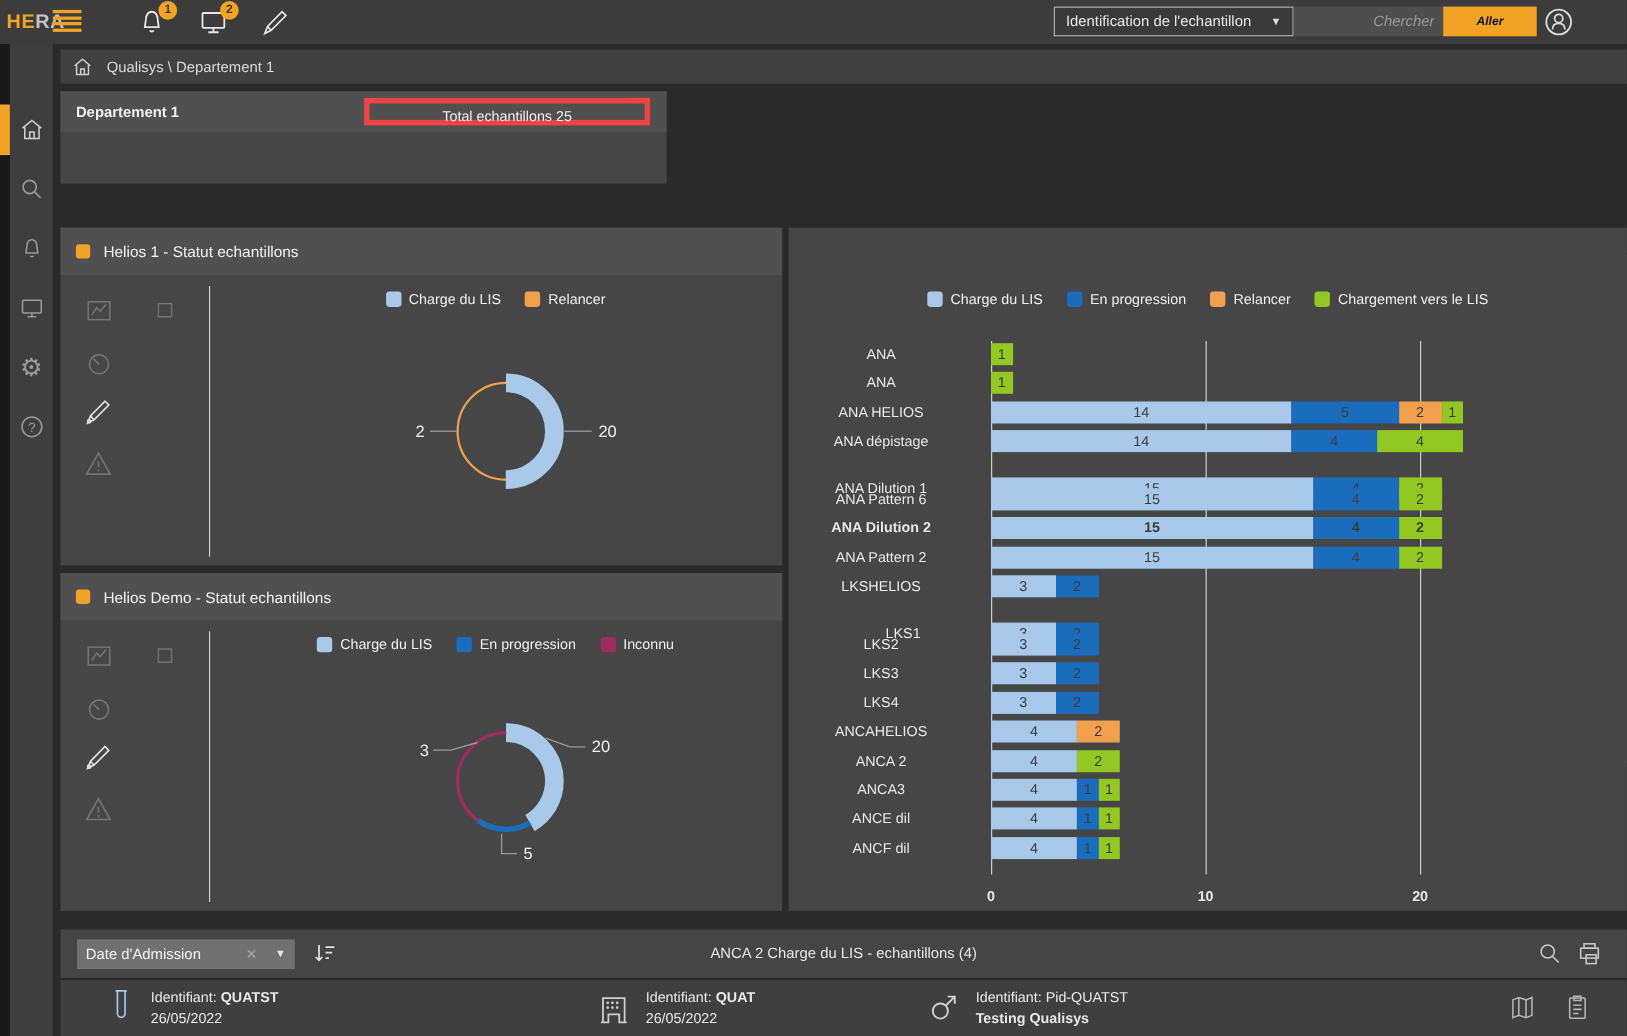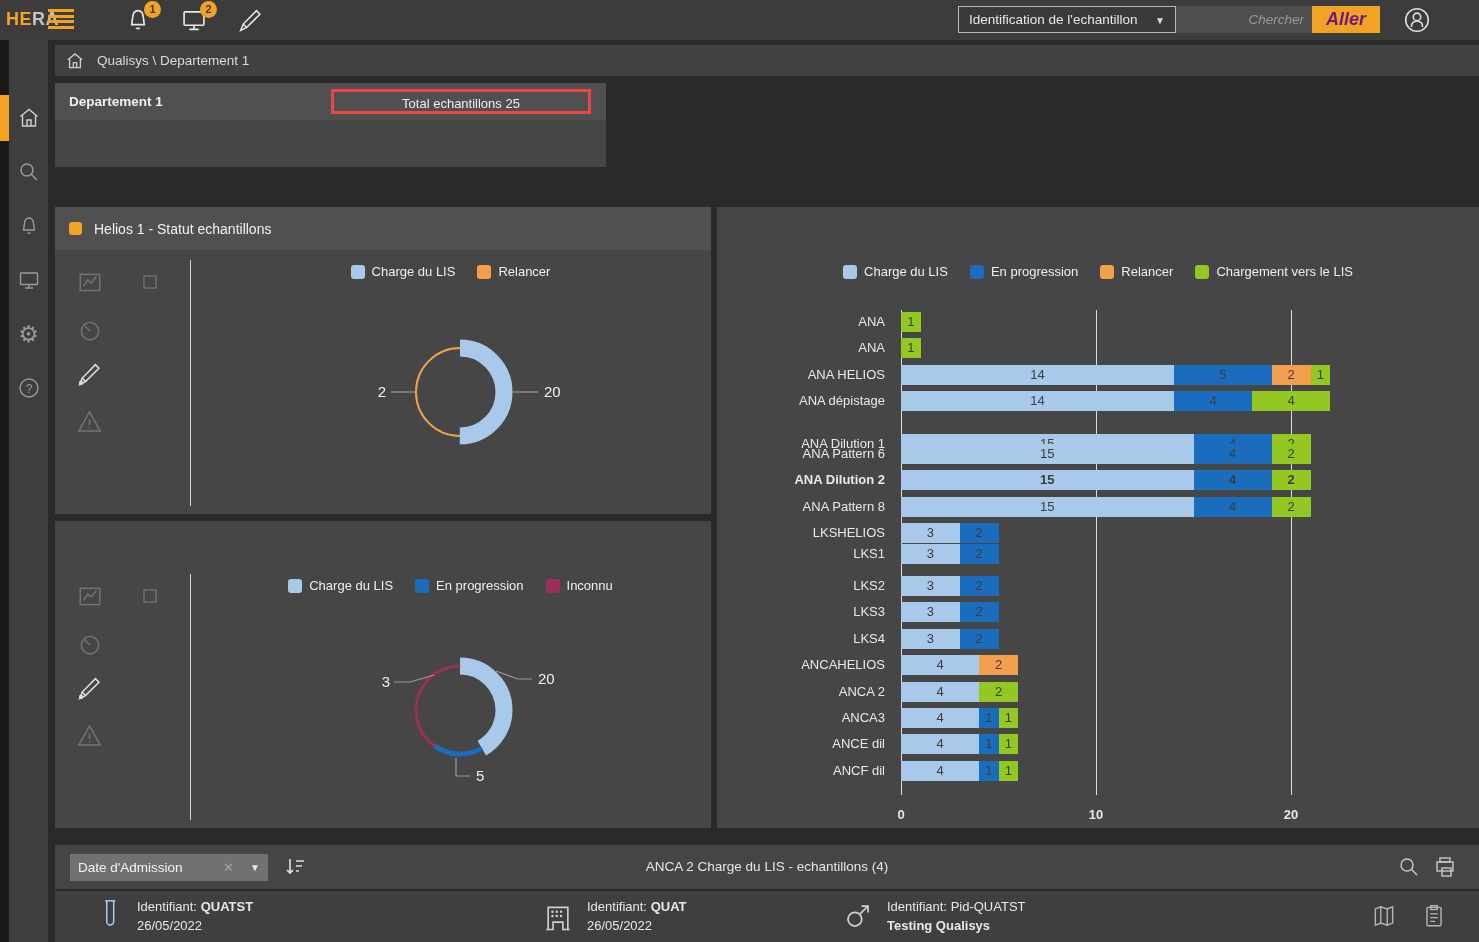--- a/index.html
+++ b/index.html
@@ -11,58 +11,58 @@
   .logo { position:absolute; left:6px; top:9px; font-size:18px; font-weight:bold; letter-spacing:.5px; }
   .logo .l1 { color:#f2a325; } .logo .l2 { color:#c4c4c4; }
   .hamburger { position:absolute; left:48px; top:9px; width:26px; height:22px; cursor:pointer; }
   .hamburger div { height:3px; background:#f2a325; margin-bottom:2.5px; }
   .tb-icon { position:absolute; top:6px; width:28px; height:28px; }
   .badge { position:absolute; top:-5px; right:-9px; min-width:17px; height:17px; border-radius:9px; background:#f2a325; color:#3a3a3a; font-size:11px; font-weight:bold; text-align:center; line-height:17px; }
   .searchtype { position:absolute; left:958px; top:6px; width:218px; height:27px; background:#3a3a3a; border:1px solid #b9b9b9; color:#e8e8e8; font-size:13.5px; line-height:25px; padding:0 10px; cursor:pointer; }
   .searchtype .caret { float:right; color:#dcdcdc; font-size:10px; margin-top:1px; }
   .searchbox { position:absolute; left:1176px; top:6px; width:136px; height:27px; background:#4e4e4e; border:none; color:#e0e0e0; font-size:13.5px; font-style:italic; text-align:right; padding:0 8px; }
   .searchbox::placeholder { color:#9a9a9a; font-style:italic; }
-  .go-btn { position:absolute; left:1312px; top:6px; width:68px; height:27px; background:#f2a325; border:none; color:#701a75; font-size:18px; font-weight:bold; font-style:italic; cursor:pointer; }
+  .go-btn { position:absolute; left:1312px; top:6px; width:85px; height:27px; background:#f2a325; border:none; color:#0f172a; font-size:11px; font-weight:bold; font-style:italic; cursor:pointer; }
   .user-icon { position:absolute; left:1402px; top:5px; }
 
   
   .sidebar { position:absolute; left:0; top:40px; width:48px; bottom:0; background:#3e3e3e; z-index:4; }
   .sidebar .blackstrip { position:absolute; left:0; top:0; width:9px; height:100%; background:#191919; }
   .side-item { position:absolute; left:9px; width:39px; height:46px; display:flex; align-items:center; justify-content:center; cursor:pointer; }
   .active-marker { position:absolute; left:0; width:9px; height:46px; background:#f2a325; }
 
   
   .breadcrumb { position:absolute; left:55px; top:45px; width:1424px; height:31px; background:#414141; display:flex; align-items:center; gap:12px; padding-left:10px; font-size:13.5px; color:#dadada; }
 
   
   .panel { position:absolute; background:#464646; }
   .panel-header { height:37px; background:#505050; display:flex; align-items:center; padding:0 14px; position:relative; }
   .panel-header .ph-title { font-size:13.5px; font-weight:bold; color:#f0f0f0; }
-  .total-box { position:absolute; right:15px; top:6px; width:260px; height:25px; border:3px solid #ef4444; text-align:center; line-height:23px; font-size:13px; color:#eeeeee; }
+  .total-box { position:absolute; right:15px; top:6px; width:260px; height:25px; border:5px solid #ef4444; text-align:center; line-height:23px; font-size:13px; color:#eeeeee; }
   .stats-body { padding:18px 0 0 15px; position:relative; font-size:13px; color:#e2e2e2; }
   .stat-row { position:absolute; white-space:nowrap; }
   .stat-row .val { margin-left:26px; }
 
   
   .chart-header { height:43px; background:#505050; display:flex; align-items:center; gap:12px; padding:0 14px; }
   .chart-header .sq { width:13px; height:13px; border-radius:3px; background:#f2a325; }
   .chart-header .ct { font-size:14px; color:#f2f2f2; }
   .chart-body { position:absolute; left:0; top:43px; right:0; bottom:0; }
   .tool-icon { position:absolute; opacity:.55; cursor:pointer; }
   .tool-icon.bright { opacity:1; }
   .vdivider { position:absolute; width:1px; background:#d8d8d8; }
   .legend { position:absolute; display:flex; gap:22px; align-items:center; justify-content:center; }
   .legend-item { display:flex; align-items:center; gap:7px; font-size:13px; color:#efefef; }
   .legend-item .sw { width:14px; height:14px; border-radius:3px; }
 
   
   .bar-area { position:absolute; left:0; top:60px; right:0; bottom:0; }
   .gridline { position:absolute; top:0; width:1px; height:485px; background:#dcdcdc; }
   .bar-row { position:absolute; left:0; height:20px; display:flex; }
-  .bar-label { width:176px; text-align:right; font-size:13px; color:#e8e8e8; line-height:20px; padding-right:8px; }
+  .bar-label { width:176px; text-align:center; font-size:13px; color:#e8e8e8; line-height:20px; padding-right:8px; }
   .bar-track { position:absolute; left:184px; top:0; height:20px; display:flex; }
   .bar-seg { height:20px; text-align:center; font-size:13px; color:#3d3d3d; line-height:20px; overflow:hidden; }
   .axis-label { position:absolute; top:497px; transform:translateX(-50%); font-size:13px; font-weight:bold; color:#e8e8e8; }
 
   
   .donut-svg text { fill:#f0f0f0; font-size:15px; font-family:"Liberation Sans",sans-serif; }
   .donut-svg .leader { stroke:#9a9a9a; stroke-width:1.2; fill:none; }
 
   
   .filterbar { position:absolute; left:55px; top:845px; width:1424px; height:44px; background:#454545; }
@@ -232,20 +232,24 @@
       <circle cx="150" cy="92" r="44" fill="none" stroke="#f2a04e" stroke-width="2" stroke-dasharray="138.2 1000" transform="rotate(90 150 92)"></circle>
       <line class="leader" x1="81" y1="92" x2="105" y2="92"></line>
       <line class="leader" x1="203" y1="92" x2="228" y2="92"></line>
       <text x="76" y="97" text-anchor="end">2</text>
       <text x="234" y="97">20</text>
     </svg>
   </div>
 </div>
 
 <div class="panel" style="left:55px; top:521px; width:656px; height:307px;">
+  <div class="chart-header">
+    <div class="sq"></div>
+    <span class="ct">Helios Demo - Statut echantillons</span>
+  </div>
   <div class="chart-body">
     <div class="tool-icon" style="left:22px; top:20px;">
       <svg width="26" height="26" viewBox="0 0 24 24" fill="none" stroke="#9a9a9a" stroke-width="1.3">
           <rect x="3" y="4" width="18" height="15"></rect>
           <path d="M6 15 L10 9 L13 12 L18 6"></path>
         </svg>
     </div>
     <div class="tool-icon" style="left:88px; top:25px;">
       <svg width="14" height="14" viewBox="0 0 14 14" fill="none" stroke="#9a9a9a" stroke-width="1.3">
           <rect x="1" y="1" width="12" height="12"></rect>
@@ -372,35 +376,35 @@
           </div>
           <div class="bar-row" style="top: 160.4px; font-weight: bold;">
             <div class="bar-label">ANA Dilution 2</div>
             <div class="bar-track">
               <div class="bar-seg" style="width: 292.5px; background: rgb(169, 201, 234); height: 20px;">15</div>
               <div class="bar-seg" style="width: 78px; background: rgb(26, 109, 189); height: 20px;">4</div>
               <div class="bar-seg" style="width: 39px; background: rgb(147, 200, 35); height: 20px;">2</div>
             </div>
           </div>
           <div class="bar-row" style="top: 186.8px;">
-            <div class="bar-label">ANA Pattern 8</div>
+            <div class="bar-label">ANA Pattern 2</div>
             <div class="bar-track">
               <div class="bar-seg" style="width: 292.5px; background: rgb(169, 201, 234); height: 20px;">15</div>
               <div class="bar-seg" style="width: 78px; background: rgb(26, 109, 189); height: 20px;">4</div>
               <div class="bar-seg" style="width: 39px; background: rgb(147, 200, 35); height: 20px;">2</div>
             </div>
           </div>
           <div class="bar-row" style="top: 213.2px;">
             <div class="bar-label">LKSHELIOS</div>
             <div class="bar-track">
               <div class="bar-seg" style="width: 58.5px; background: rgb(169, 201, 234); height: 20px;">3</div>
               <div class="bar-seg" style="width: 39px; background: rgb(26, 109, 189); height: 20px;">2</div>
             </div>
           </div>
-          <div class="bar-row" style="top: 234px;">
+          <div class="bar-row" style="top: 256px; padding-left: 20px;">
             <div class="bar-label">LKS1</div>
             <div class="bar-track">
               <div class="bar-seg" style="width: 58.5px; background: rgb(169, 201, 234); height: 20px;">3</div>
               <div class="bar-seg" style="width: 39px; background: rgb(26, 109, 189); height: 20px;">2</div>
             </div>
           </div>
           <div class="bar-row" style="top: 266px;">
             <div class="bar-label">LKS2</div>
             <div class="bar-track">
               <div class="bar-seg" style="width: 58.5px; background: rgb(169, 201, 234); height: 20px;">3</div>

